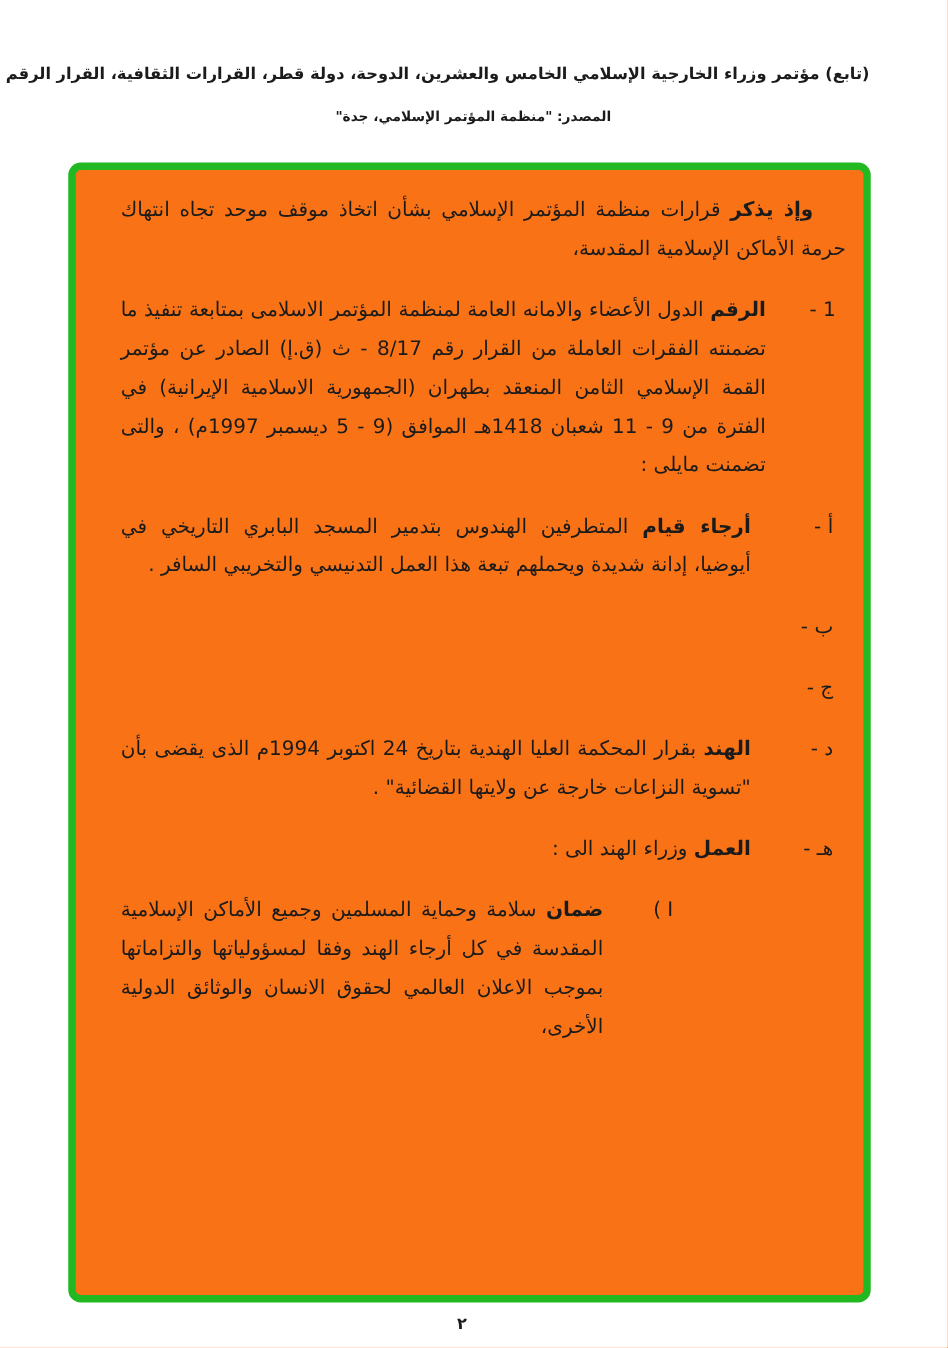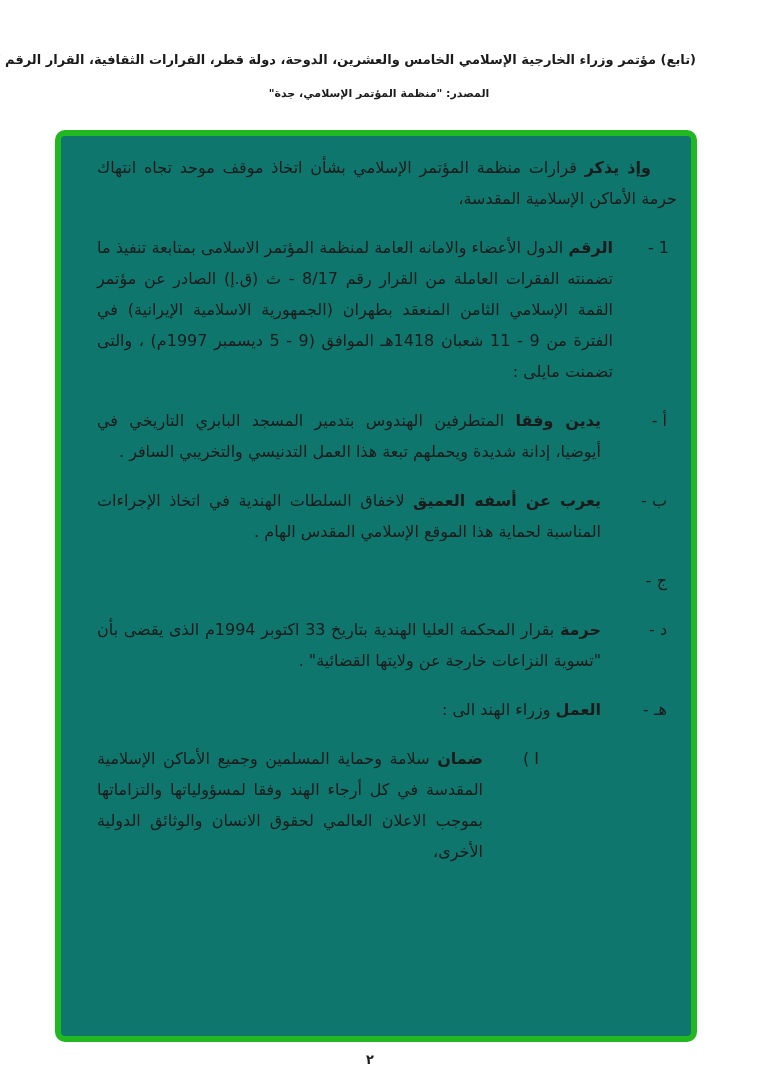--- a/index.html
+++ b/index.html
@@ -34,21 +34,21 @@
 
   
   .green-box {
     position: absolute;
     left: 55px; top: 130px;
     width: 642px; height: 912px;
     box-sizing: border-box;
     border: 6px solid #22b822;
     border-radius: 10px;
     padding: 16px 14px 10px 36px;
-    background: #0f766e;
+    background: #f97316;
   }
 
   .body-text { font-size: 16px; line-height: 31px; text-align: justify; }
 
   .para { margin: 0 0 18px 0; text-indent: 26px; }
   .para b, .item b { font-weight: bold; }
 
   .item { display: flex; margin: 0 0 18px 0; }
   .item .marker {
     flex: none;
@@ -91,35 +91,34 @@
       <p class="para"><b>وإذ يذكر</b> <span>قرارات منظمة المؤتمر الإسلامي بشأن اتخاذ موقف موحد تجاه انتهاك حرمة الأماكن الإسلامية المقدسة،</span></p>
 
 
       <div class="item lvl1">
         <span class="marker">1 -</span>
         <div class="itext"><b>الرقم</b> <span>الدول الأعضاء والامانه العامة لمنظمة المؤتمر الاسلامى بمتابعة تنفيذ ما تضمنته الفقرات العاملة من القرار رقم 8/17 - ث (ق.إ) الصادر عن مؤتمر القمة الإسلامي الثامن المنعقد بطهران (الجمهورية الاسلامية الإيرانية) في الفترة من 9 - 11 شعبان 1418هـ الموافق (9 - 5 ديسمبر 1997م) ، والتى تضمنت مايلى :</span></div>
       </div>
 
       <div class="item lvl2">
         <span class="marker">أ -</span>
-        <div class="itext"><b>يدين وفقا</b> <span>المتطرفين الهندوس بتدمير المسجد البابري التاريخي في أيوضيا، إدانة شديدة ويحملهم تبعة هذا العمل التدنيسي والتخريبي السافر .</span></div>
+        <div class="itext"><b>أرجاء قيام</b> <span>المتطرفين الهندوس بتدمير المسجد البابري التاريخي في أيوضيا، إدانة شديدة ويحملهم تبعة هذا العمل التدنيسي والتخريبي السافر .</span></div>
       </div>
 
       <div class="item lvl2">
         <span class="marker">ب -</span>
-        <div class="itext"><b>يعرب عن أسفه العميق</b> <span>لاخفاق السلطات الهندية في اتخاذ الإجراءات المناسبة لحماية هذا الموقع الإسلامي المقدس الهام .</span></div>
       </div>
 
       <div class="item lvl2">
         <span class="marker">ج -</span>
       </div>
 
       <div class="item lvl2">
         <span class="marker">د -</span>
-        <div class="itext"><b>حرمة</b> <span>بقرار المحكمة العليا الهندية بتاريخ 33 اكتوبر 1994م الذى يقضى بأن "تسوية النزاعات خارجة عن ولايتها القضائية" .</span></div>
+        <div class="itext"><b>الهند</b> <span>بقرار المحكمة العليا الهندية بتاريخ 24 اكتوبر 1994م الذى يقضى بأن "تسوية النزاعات خارجة عن ولايتها القضائية" .</span></div>
       </div>
 
       <div class="item lvl2">
         <span class="marker">هـ -</span>
         <div class="itext"><b>العمل</b> <span>وزراء الهند الى :</span></div>
       </div>
 
       <div class="item lvl3">
         <span class="marker">I )</span>
         <div class="itext"><b>ضمان</b> <span>سلامة وحماية المسلمين وجميع الأماكن الإسلامية المقدسة في كل أرجاء الهند وفقا لمسؤولياتها والتزاماتها بموجب الاعلان العالمي لحقوق الانسان والوثائق الدولية الأخرى،</span></div>

